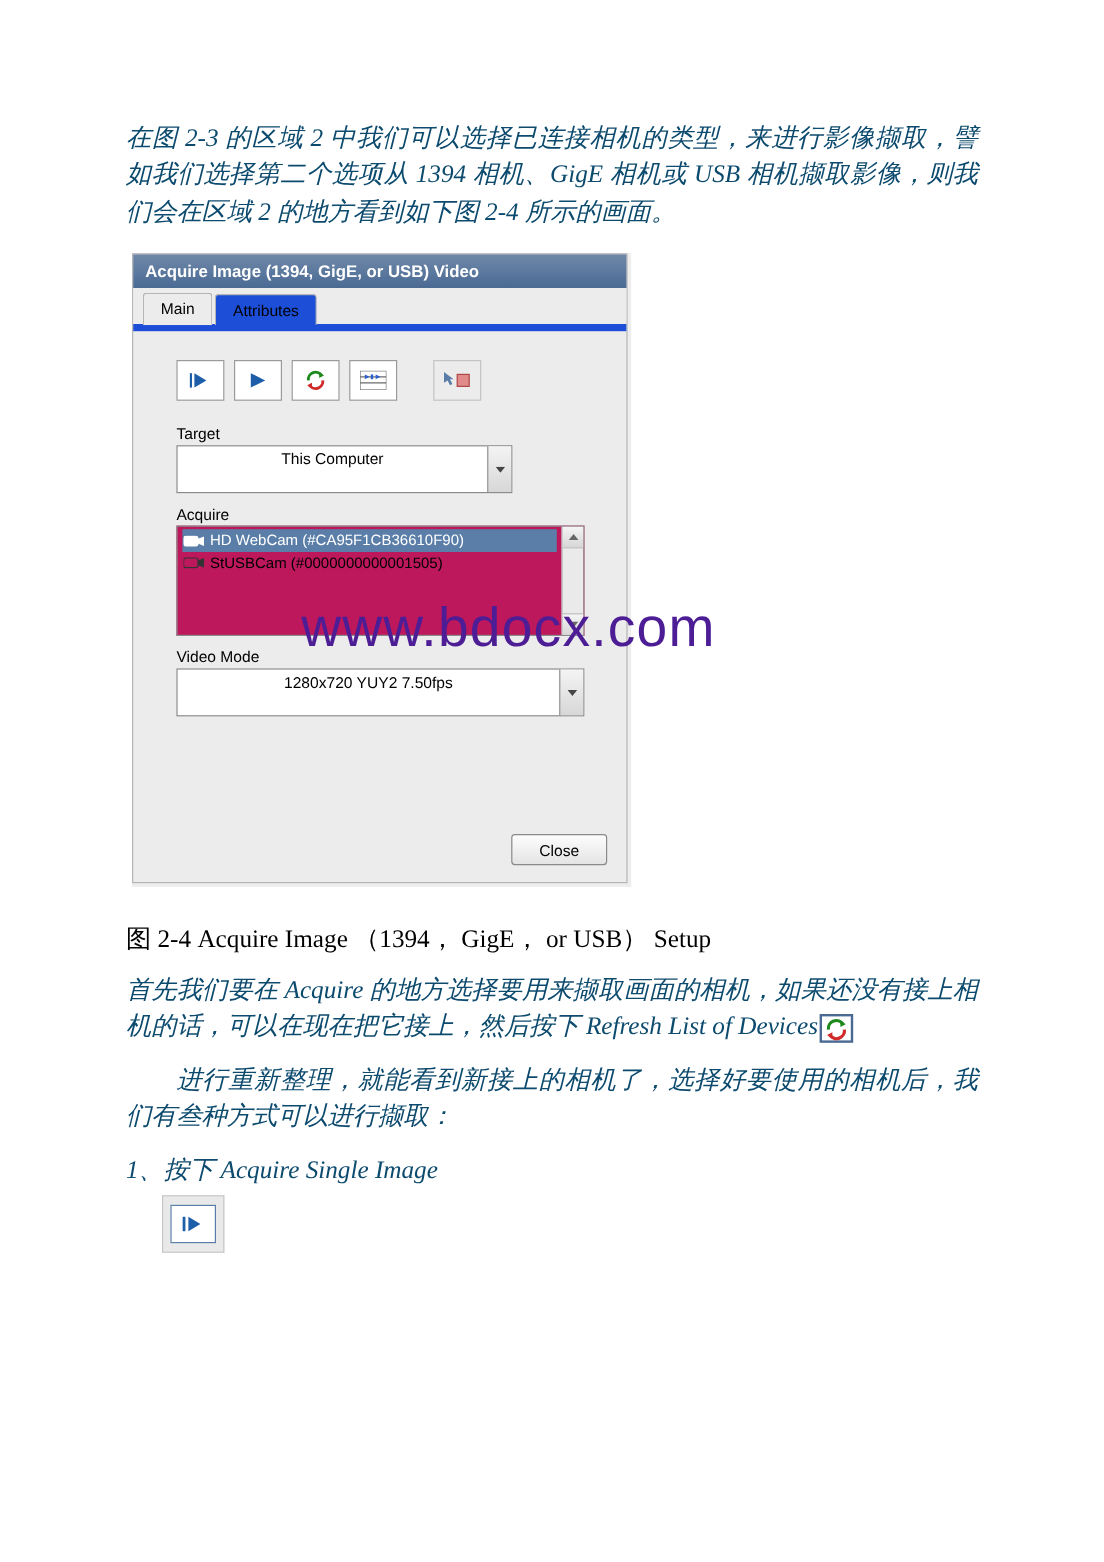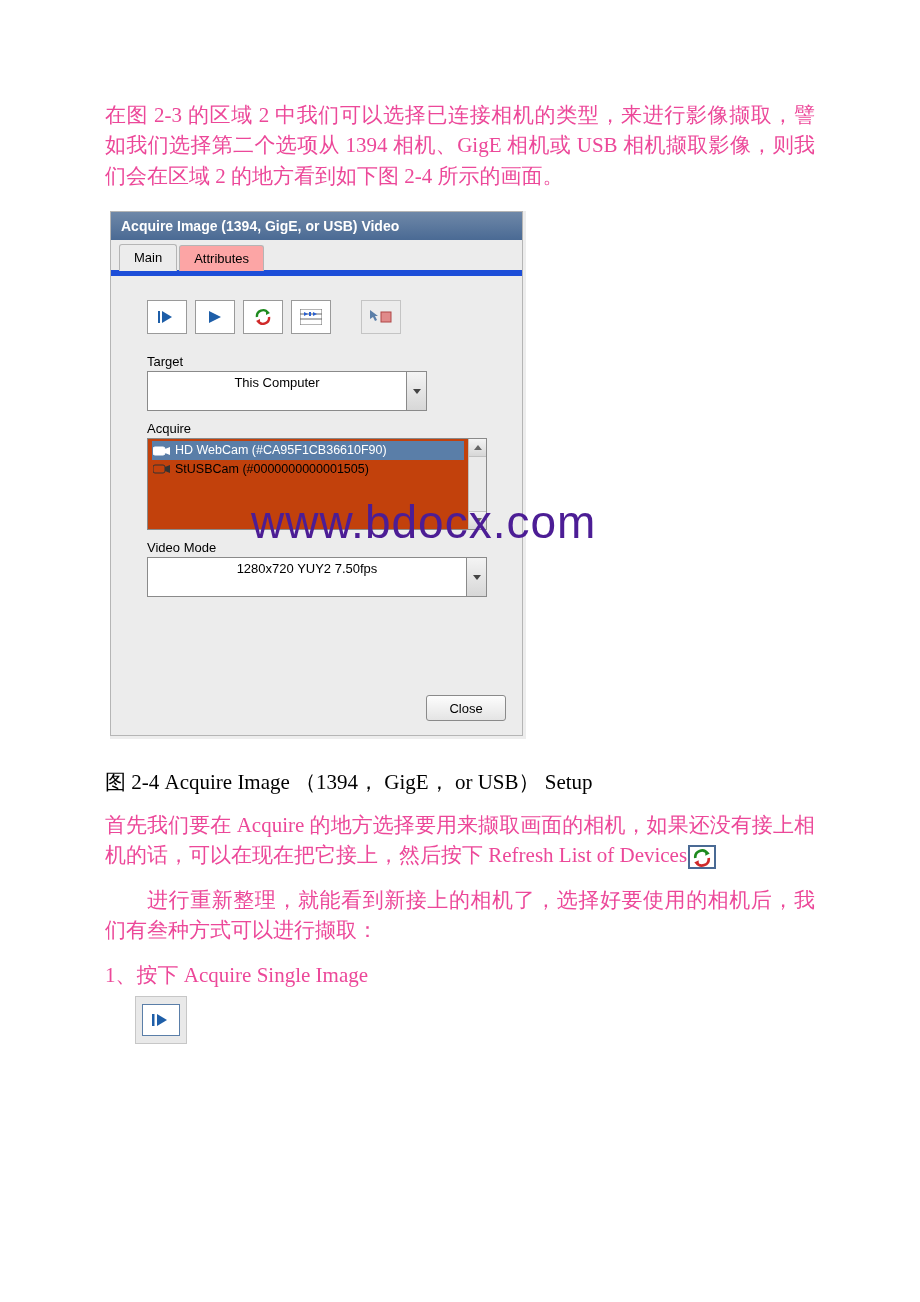--- a/index.html
+++ b/index.html
@@ -9,23 +9,24 @@
     background: #fff;
     font-family: "Times New Roman", "SimSun", serif;
     width: 920px;
   }
   .page {
     padding: 100px 105px 40px 105px;
   }
   .para {
     font-size: 21px;
     line-height: 1.45;
-    color: #ec4899;
+    color: #0c4a6e;
     margin: 0 0 14px 0;
     text-align: justify;
+    font-style: italic;
   }
   .para.indent { text-indent: 2em; }
   .caption {
     font-size: 21px;
     line-height: 1.45;
     color: #000000;
     margin: 28px 0 12px 0;
   }
 
   
@@ -56,21 +57,21 @@
     padding: 8px 8px 0 8px;
     border-bottom: 6px solid #1d4ed8;
     background: #ececec;
     height: 36px;
   }
   .tab {
     padding: 5px 14px;
     font-size: 13px;
     border: 1px solid #b5b5b5;
     border-bottom: none;
-    background: #fca5a5;
+    background: #1d4ed8;
     margin-right: 2px;
     border-top-left-radius: 3px;
     border-top-right-radius: 3px;
     position: relative;
     top: 1px;
   }
   .tab.active {
     background: #ececec;
     border-bottom: 1px solid #ececec;
   }
@@ -116,21 +117,21 @@
   .dd-btn {
     width: 20px;
     border-left: 1px solid #8a8a8a;
     background: linear-gradient(#f4f4f4,#d7d7d7);
     display: flex;
     align-items: center;
     justify-content: center;
   }
   .listbox {
     border: 1px solid #8a8a8a;
-    background: #c2410c;
+    background: #be185d;
     height: 92px;
     display: flex;
   }
   .list-content {
     flex: 1;
     padding: 2px 4px;
     font-size: 12.5px;
     line-height: 1.5;
   }
   .list-row {

